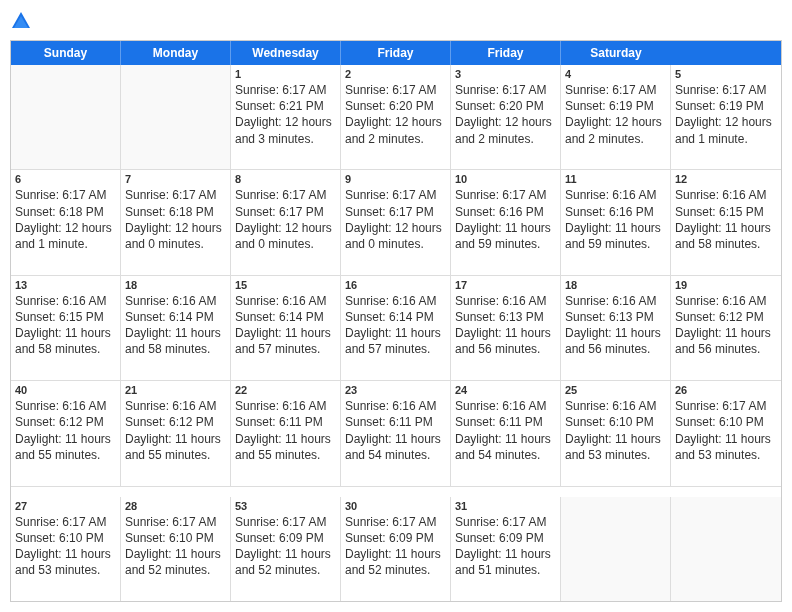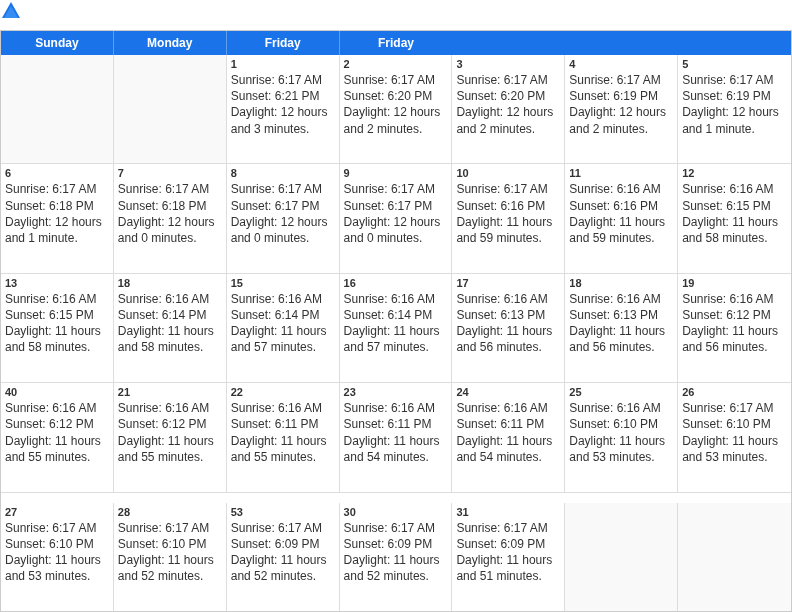--- a/index.html
+++ b/index.html
@@ -6,20 +6,21 @@
     body {
       width: 792px;
       height: 612px;
       font-family: Arial, sans-serif;
       background: #fff;
       overflow: hidden;
     }
     .page {
       width: 792px;
       height: 612px;
+      padding: 10px;
       display: flex;
       flex-direction: column;
     }
     .header {
       display: flex;
       justify-content: space-between;
       align-items: flex-start;
       margin-bottom: 8px;
     }
     .logo {
@@ -133,22 +134,24 @@
     <div class="title-section">
       <div class="month-title"></div>
       <div class="subtitle"></div>
     </div>
   </div>
 
   <div class="calendar">
     <div class="calendar-header">
     <div class="cal-header-cell">Sunday</div>
         <div class="cal-header-cell">Monday</div>
+        <div class="cal-header-cell">Wednesday</div>
         <div class="cal-header-cell">Friday</div>
         <div class="cal-header-cell">Friday</div>
+        <div class="cal-header-cell">Saturday</div>
       </div>
     <div class="calendar-body">
     <div class="cal-row">
           <div class="cal-cell empty"></div>
           <div class="cal-cell empty"></div>
           <div class="cal-cell">
             <span class="day-num">1</span>
             <div class="cell-text" style="white-space: pre-line;">Sunrise: 6:17 AM
 Sunset: 6:21 PM
 Daylight: 12 hours and 3 minutes.</div>

